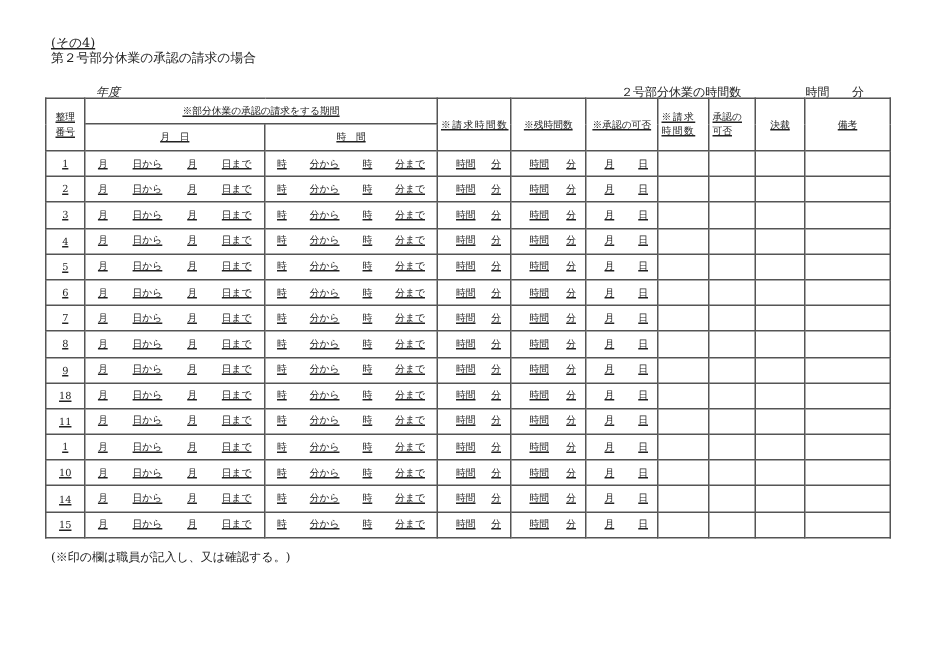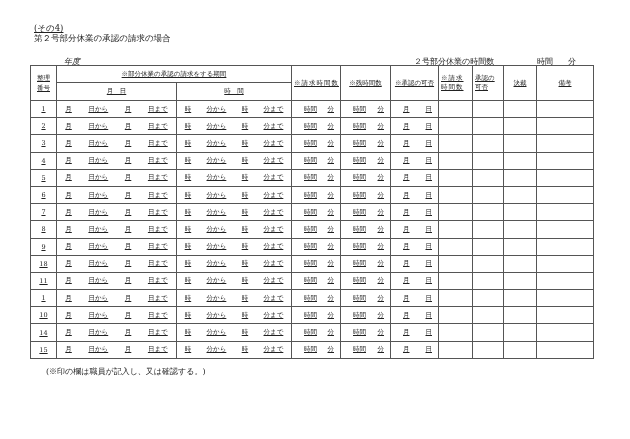--- a/index.html
+++ b/index.html
@@ -5,21 +5,21 @@
   html, body { margin:0; padding:0; background:#ffffff; }
   body { width:630px; height:439px; position:relative; overflow:hidden;
          font-family:"DejaVu Serif","Liberation Serif",serif; color:#222; }
   .abs { position:absolute; white-space:nowrap; }
   .sub { left:34px; top:23px; font-size:8.5px;text-decoration:underline; }
   .title { left:34px; top:33px; font-size:8.5px;font-family:Liberation Mono, monospace; }
   .year { left:64px; top:56px; font-size:8px;font-style:italic; }
   .hours-label { left:414px; top:56px; font-size:8px; }
   .hours-unit1 { left:537px; top:56px; font-size:8px; }
   .hours-unit2 { left:568px; top:56px; font-size:8px; }
-  .foot { left:46px; top:366px; font-size:8px; }
+  .foot { left:34px; top:366px; font-size:8px; }
 
   table.form { position:absolute; left:30px; top:65px; border-collapse:collapse;
                table-layout:fixed; font-size:6.5px;text-decoration:underline; }
   table.form td, table.form th { border:1px solid #555; padding:0; font-weight:normal;
                text-align:center; vertical-align:middle; overflow:hidden; }
   table.form thead tr.h1 th { height:16px; }
   table.form thead tr.h2 th { height:17px; }
   table.form tbody td { height:16.2px; }
   .lt { text-align:left !important; padding-left:2px !important; line-height:9px; }
   .cellflex { display:flex; justify-content:space-around; align-items:center; width:100%; }

